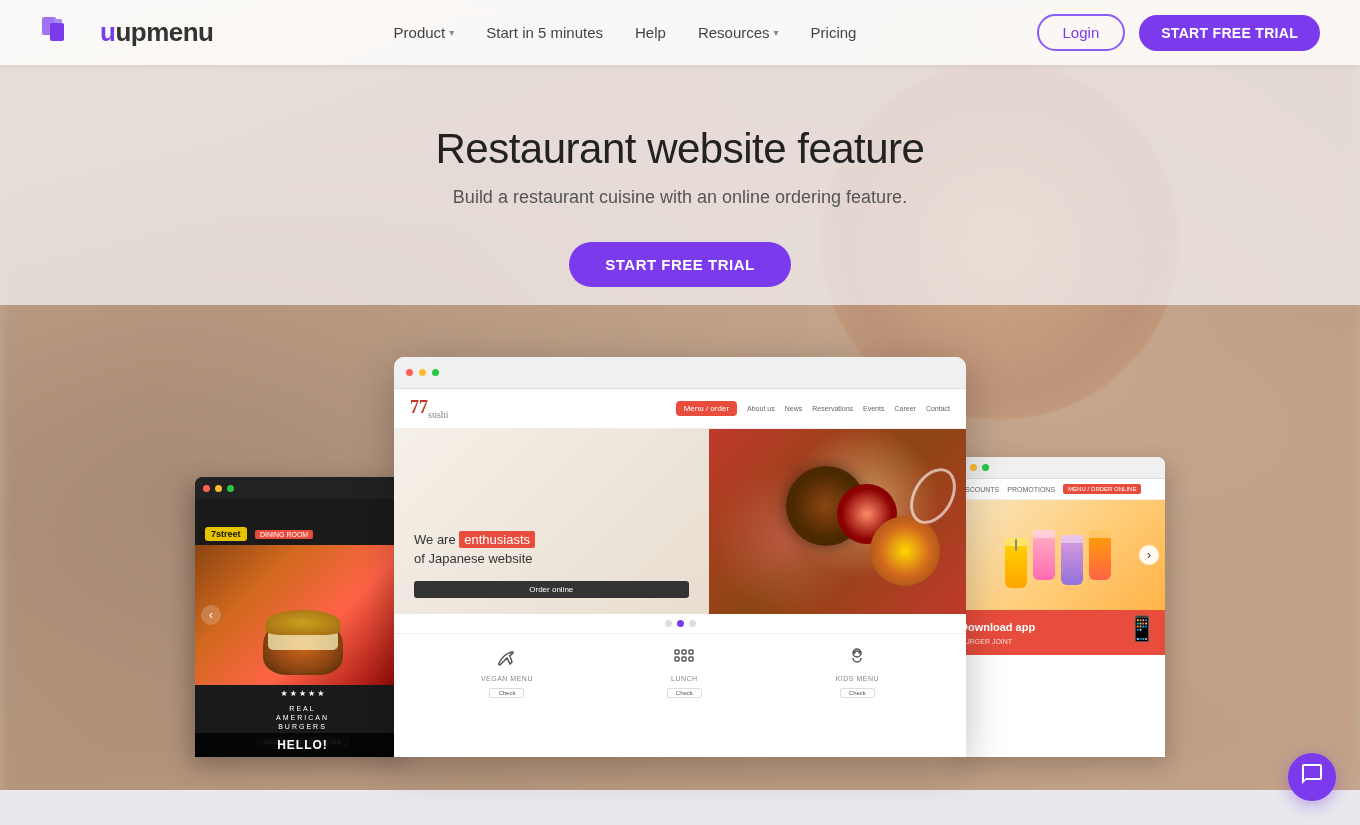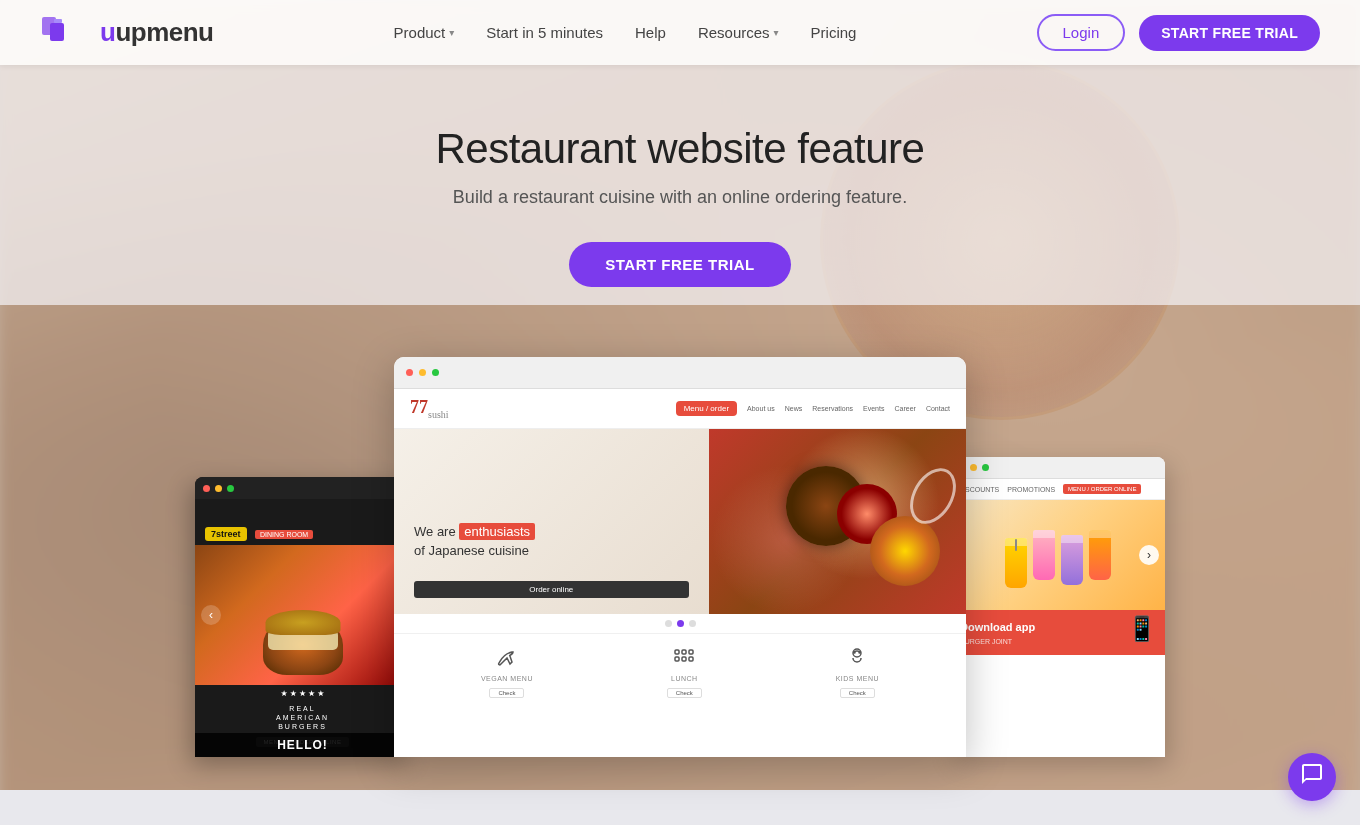--- a/index.html
+++ b/index.html
@@ -357,21 +357,21 @@
       color: #333;
       line-height: 1.5;
     }
     .sushi-highlight {
       background: #e74c3c;
       color: #fff;
       padding: 1px 5px;
       border-radius: 2px;
     }
     .sushi-order-btn {
-      margin-top: 20px;
+      margin-top: 12px;
       background: #333;
       color: #fff;
       font-size: 8px;
       padding: 4px 21px;
       border: none;
       border-radius: 3px;
       cursor: pointer;
       display: inline-block;
     }
     .sushi-hero-right {
@@ -715,21 +715,21 @@
               <span class="right-nav-item">Contact</span>
             </div>
           </div>
 
           <div class="sushi-hero">
             <div class="sushi-hero-left">
               <div class="sushi-hero-text">
                 <span>We are</span>
                 <span class="sushi-highlight">enthusiasts</span>
                 <br>
-                <span>of Japanese cuisine</span>
+                <span>of Japanese website</span>
               </div>
               <button class="sushi-order-btn">Order online</button>
             </div>
             <div class="sushi-hero-right">
               <div class="sushi-roll-visual">
 
                 <div style="position:absolute;left:30%;top:20%;width:80px;height:80px;border-radius:50%;background:radial-gradient(circle, #8B4513 0%, #4a2800 60%);box-shadow:0 0 15px rgba(0,0,0,0.5);"></div>
                 <div style="position:absolute;left:50%;top:30%;width:60px;height:60px;border-radius:50%;background:radial-gradient(circle, #FF8C69 0%, #8B0000 60%);"></div>
                 <div style="position:absolute;right:10%;bottom:15%;width:70px;height:70px;border-radius:50%;background:radial-gradient(circle, #FFD700 0%, #D2691E 50%, #8B4513 100%);"></div>
 

